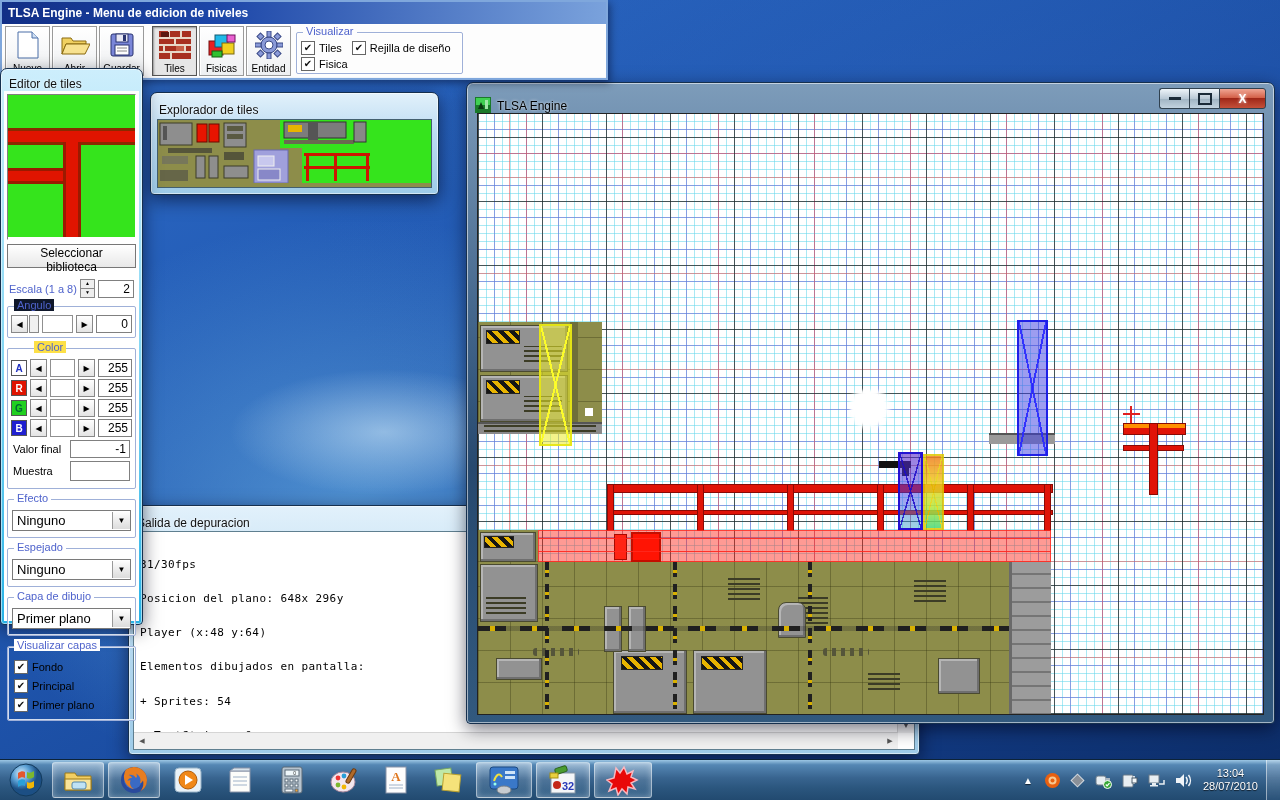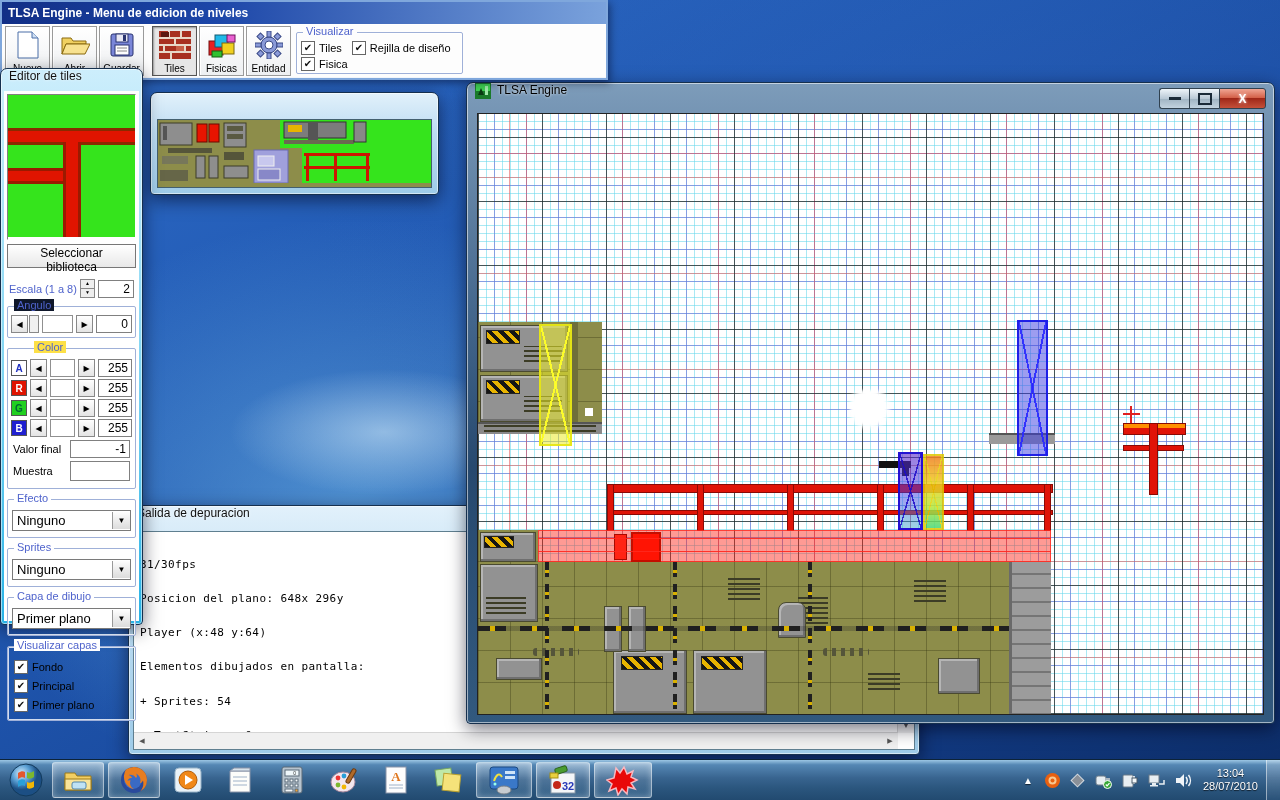--- a/index.html
+++ b/index.html
@@ -39,21 +39,21 @@
   .gl-rew{display:flex;align-items:center;}
   .gl-rew b{display:block;width:3px;height:16px;background:#000;margin-right:1px;}
   .gl-rew::after{content:"\25C0\25C0";font-size:13px;letter-spacing:-3px;color:#000;}
 
   
   .awin{position:absolute;border:1px solid #16304e;border-radius:7px 7px 4px 4px;
     box-shadow:0 5px 18px rgba(0,0,20,.55), inset 0 0 0 1px rgba(255,255,255,.55);}
   .awin.light{background:linear-gradient(180deg,#e2f1fb 0%,#bcdcf2 40%,#9ecbe8 100%);}
   .awin.cyan{background:linear-gradient(180deg,#cdeefc 0%,#7fd4f2 55%,#28b2e6 100%);}
   .awin.dark{background:linear-gradient(180deg,#7d9cba 0%,#45688e 35%,#27496f 60%,#32597e 100%);}
-  .atitle{height:24px;display:flex;align-items:flex-start;padding:0 8px;font-size:12px;color:#101010;
+  .atitle{height:24px;display:flex;align-items:flex-end;padding:0 8px;font-size:12px;color:#101010;
     text-shadow:0 0 3px rgba(255,255,255,.9);}
 
   
   .caps{position:absolute;top:5px;right:8px;display:flex;}
   .capb{width:29px;height:19px;border:1px solid #30414f;background:linear-gradient(180deg,#eef4f9,#b9c9d6 50%,#9fb3c2 51%,#c2d3df);
     display:flex;align-items:center;justify-content:center;border-right-width:0;}
   .capb:first-child{border-radius:3px 0 0 3px;}
   .capb.close{width:45px;border-right-width:1px;border-radius:0 3px 3px 0;
     background:linear-gradient(180deg,#f0a694,#d4624a 45%,#a02818 50%,#c4503a);color:#fff;font-weight:bold;font-size:12px;}
   .capb .minbar{width:12px;height:3px;background:#1a2a38;}
@@ -158,20 +158,23 @@
         <div class="scbtn d" style="position:absolute;bottom:0;"></div>
       </div>
       <div class="hscroll">
         <div class="scbtn l"></div>
         <div class="scbtn r"></div>
       </div>
     </div>
   </div>
 
   <div class="awin light" style="left:150px;top:92px;width:287px;height:101px;">
+    <div class="atitle">
+      <span>Explorador de tiles</span>
+    </div>
     <div class="abs" style="left:6px;right:6px;top:26px;bottom:6px;border:1px solid #44606f;background:#8d8d4a;overflow:hidden;">
       <svg width="273" height="63" viewBox="0 0 273 63" preserveAspectRatio="none" style="display:block;">
         <rect x="0" y="0" width="122" height="63" fill="#8d8d4a"></rect>
         <rect x="122" y="0" width="151" height="63" fill="#35e41c"></rect>
         <rect x="122" y="28" width="22" height="35" fill="#8d8d4a"></rect>
         <rect x="2" y="3" width="32" height="22" fill="#8e8e8e" stroke="#3c3c28"></rect>
         <rect x="5" y="6" width="4" height="14" fill="#555"></rect>
         <rect x="39" y="4" width="10" height="18" fill="#e81400" stroke="#6a0a00"></rect>
         <rect x="51" y="4" width="10" height="18" fill="#e81400" stroke="#6a0a00"></rect>
         <rect x="66" y="3" width="22" height="24" fill="#8e8e8e" stroke="#3c3c28"></rect>
@@ -517,21 +520,21 @@
 
       <div class="grp" style="margin:10px 0 4px;padding:8px 0 0;">
         <span class="cap" style="background:#fff;">Efecto</span>
         <div class="ddrow">
           <span class="v">Ninguno</span>
           <span class="ddbtn"></span>
         </div>
       </div>
 
       <div class="grp" style="margin:10px 0 4px;padding:8px 0 0;">
-        <span class="cap" style="background:#fff;">Sprites</span>
+        <span class="cap" style="background:#fff;">Espejado</span>
         <div class="ddrow">
           <span class="v">Ninguno</span>
           <span class="ddbtn"></span>
         </div>
       </div>
 
       <div class="grp" style="margin:10px 0 4px;padding:8px 0 0;">
         <span class="cap" style="background:#fff;">Capa de dibujo</span>
         <div class="ddrow">
           <span class="v">Primer plano</span>

